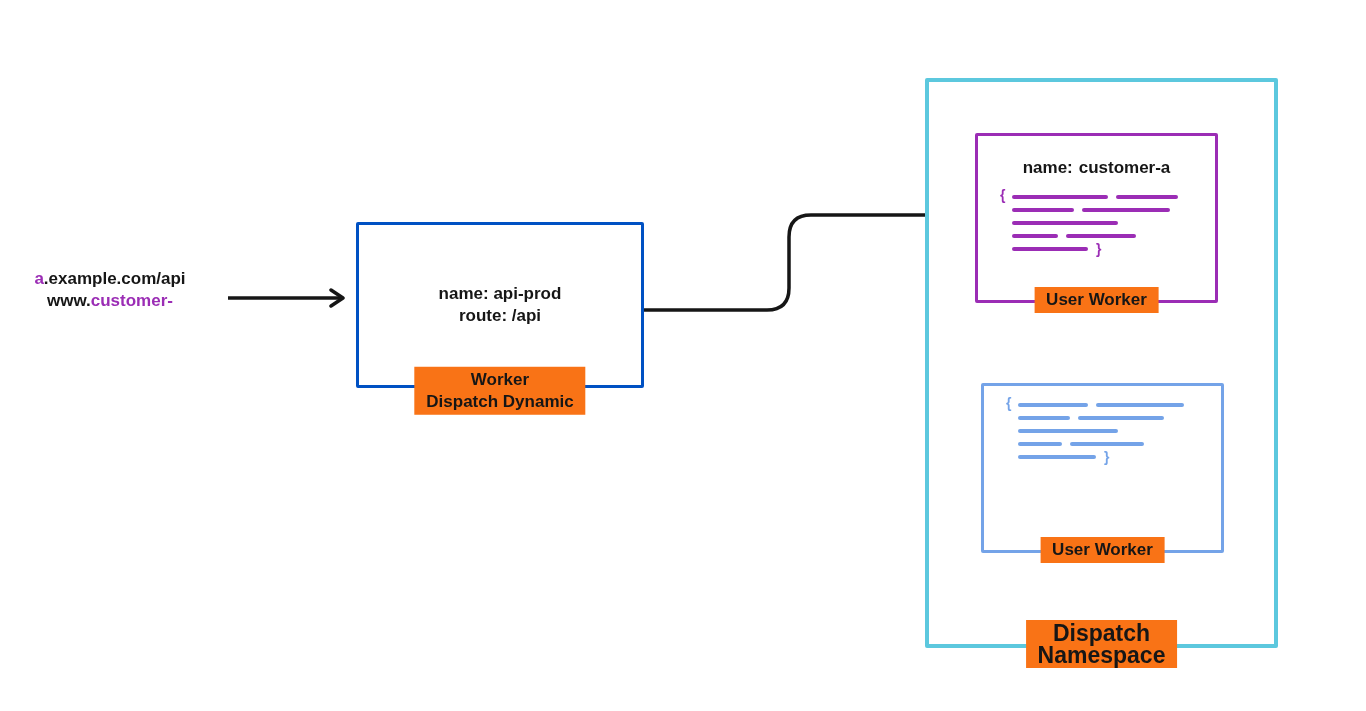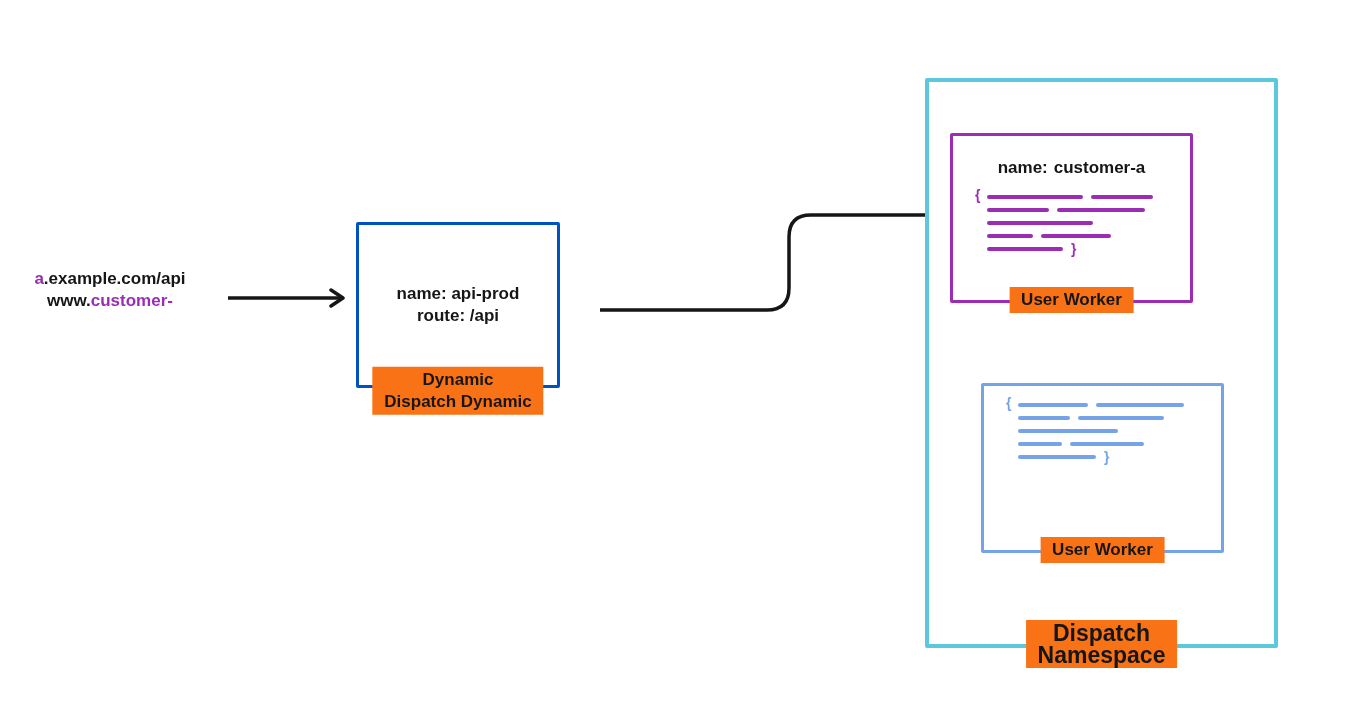--- a/index.html
+++ b/index.html
@@ -28,21 +28,21 @@
     text-align: center;
     font-weight: bold;
     font-size: 17px;
     line-height: 22px;
   }
   .accent-purple { color: var(--purple, #9b2db5); }
 
   .node { position: absolute; background: #ffffff; }
 
   .dispatch-box {
-    left: 356px; top: 222px; width: 204px; height: 166px;
+    left: 356px; top: 222px; width: 288px; height: 166px;
     border: 3px solid var(--blue, #0051c3);
     display: flex; align-items: center; justify-content: center;
     border-radius: 2px;
   }
   .box-text {
     text-align: center;
     font-weight: bold;
     font-size: 17px;
     line-height: 22px;
   }
@@ -70,21 +70,21 @@
 
   .namespace-box {
     left: 925px; top: 78px; width: 353px; height: 570px;
     border: 4px solid var(--cyan, #5cc8de);
     border-radius: 2px;
   }
   .namespace-box .box-label { font-size: 23px; }
 
   .worker { border-radius: 2px; }
   .worker-a {
-    left: 950px; top: 133px; width: 243px; height: 170px;
+    left: 975px; top: 133px; width: 243px; height: 170px;
     border: 3px solid var(--purple, #9b2db5);
   }
   .worker-b {
     left: 981px; top: 383px; width: 243px; height: 170px;
     border: 3px solid var(--cornflower, #74a3e8);
   }
   .worker-title {
     text-align: center;
     font-weight: bold;
     font-size: 17px;
@@ -133,21 +133,21 @@
     <div><span class="accent-purple">a</span><span>.example.com/api</span></div>
     <div><span>www.</span><span class="accent-purple">customer-</span></div>
   </div>
 
   <div class="node dispatch-box">
     <div class="box-text">
       <div>name: api-prod</div>
       <div>route: /api</div>
     </div>
     <div class="box-label">
-      <div>Dynamic</div>
+      <div>Worker</div>
       <div>Dispatch Dynamic</div>
     </div>
   </div>
 
 
   <div class="node namespace-box">
     <div class="box-label">
       <div>Dispatch</div>
       <div>Namespace</div>
     </div>

